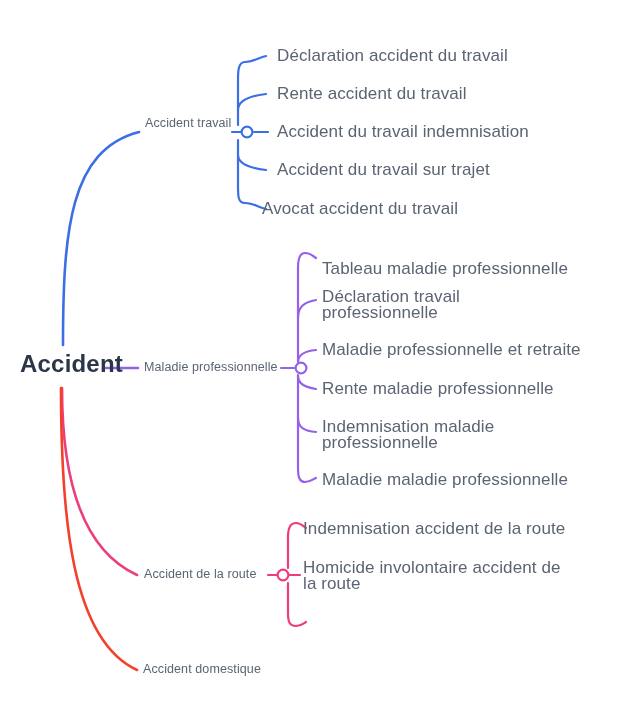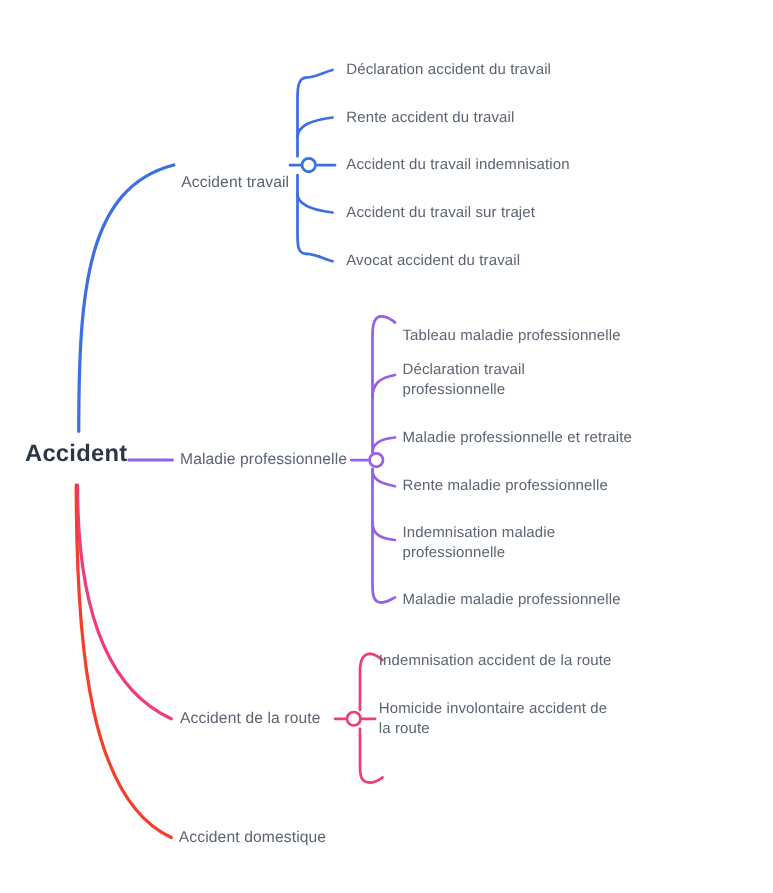--- a/index.html
+++ b/index.html
@@ -22,30 +22,30 @@
     position: absolute;
     top: 0;
     left: 0;
     width: 618px;
     height: 714px;
     pointer-events: none;
   }
   .node-label {
     position: absolute;
     color: #5b6473;
-    font-size: 12px;
+    font-size: 17px;
     line-height: 15.5px;
     letter-spacing: 0.1px;
     white-space: pre-line;
     transform: translateY(-50%);
   }
   .root-label {
     position: absolute;
     color: #2b3648;
-    font-size: 19px;
+    font-size: 24px;
     font-weight: 700;
     letter-spacing: 0.2px;
     line-height: 22px;
     transform: translateY(-50%);
   }
   .branch-label {
     position: absolute;
     color: #5b6473;
     font-size: 12.5px;
     line-height: 15.5px;
@@ -112,27 +112,27 @@
       <circle cx="283" cy="575" r="5.4" fill="#ffffff" stroke="#ee3d7f" stroke-width="2.2"></circle>
     </g>
 
     <g>
       <path d="M 61 388 C 61 520 72 640 137 670" fill="none" stroke="#f4402a" stroke-width="2.6" stroke-linecap="round"></path>
     </g>
   </svg>
 
   <div class="root-label" style="left:20px; top:364px;">Accident</div>
 
-  <div class="branch-label" style="left:145px; top:146px;">Accident travail</div>
+  <div class="branch-label" style="left:145px; top:124px;">Accident travail</div>
 
   <div class="node-label" style="left:277px; top:56px;">Déclaration accident du travail</div>
   <div class="node-label" style="left:277px; top:94px;text-align:right;">Rente accident du travail</div>
   <div class="node-label" style="left:277px; top:132px;">Accident du travail indemnisation</div>
   <div class="node-label" style="left:277px; top:170px;">Accident du travail sur trajet</div>
-  <div class="node-label" style="left:277px; top:209px;">Avocat accident du travail</div>
+  <div class="node-label" style="left:262px; top:209px;">Avocat accident du travail</div>
 
   <div class="branch-label" style="left:144px; top:368px;">Maladie professionnelle</div>
 
   <div class="node-label" style="left:322px; top:269px;">Tableau maladie professionnelle</div>
   <div class="node-label" style="left:322px; top:304px;">Déclaration travail
 professionnelle</div>
   <div class="node-label" style="left:322px; top:350px;">Maladie professionnelle et retraite</div>
   <div class="node-label" style="left:322px; top:389px;">Rente maladie professionnelle</div>
   <div class="node-label" style="left:322px; top:434px;">Indemnisation maladie
 professionnelle</div>

